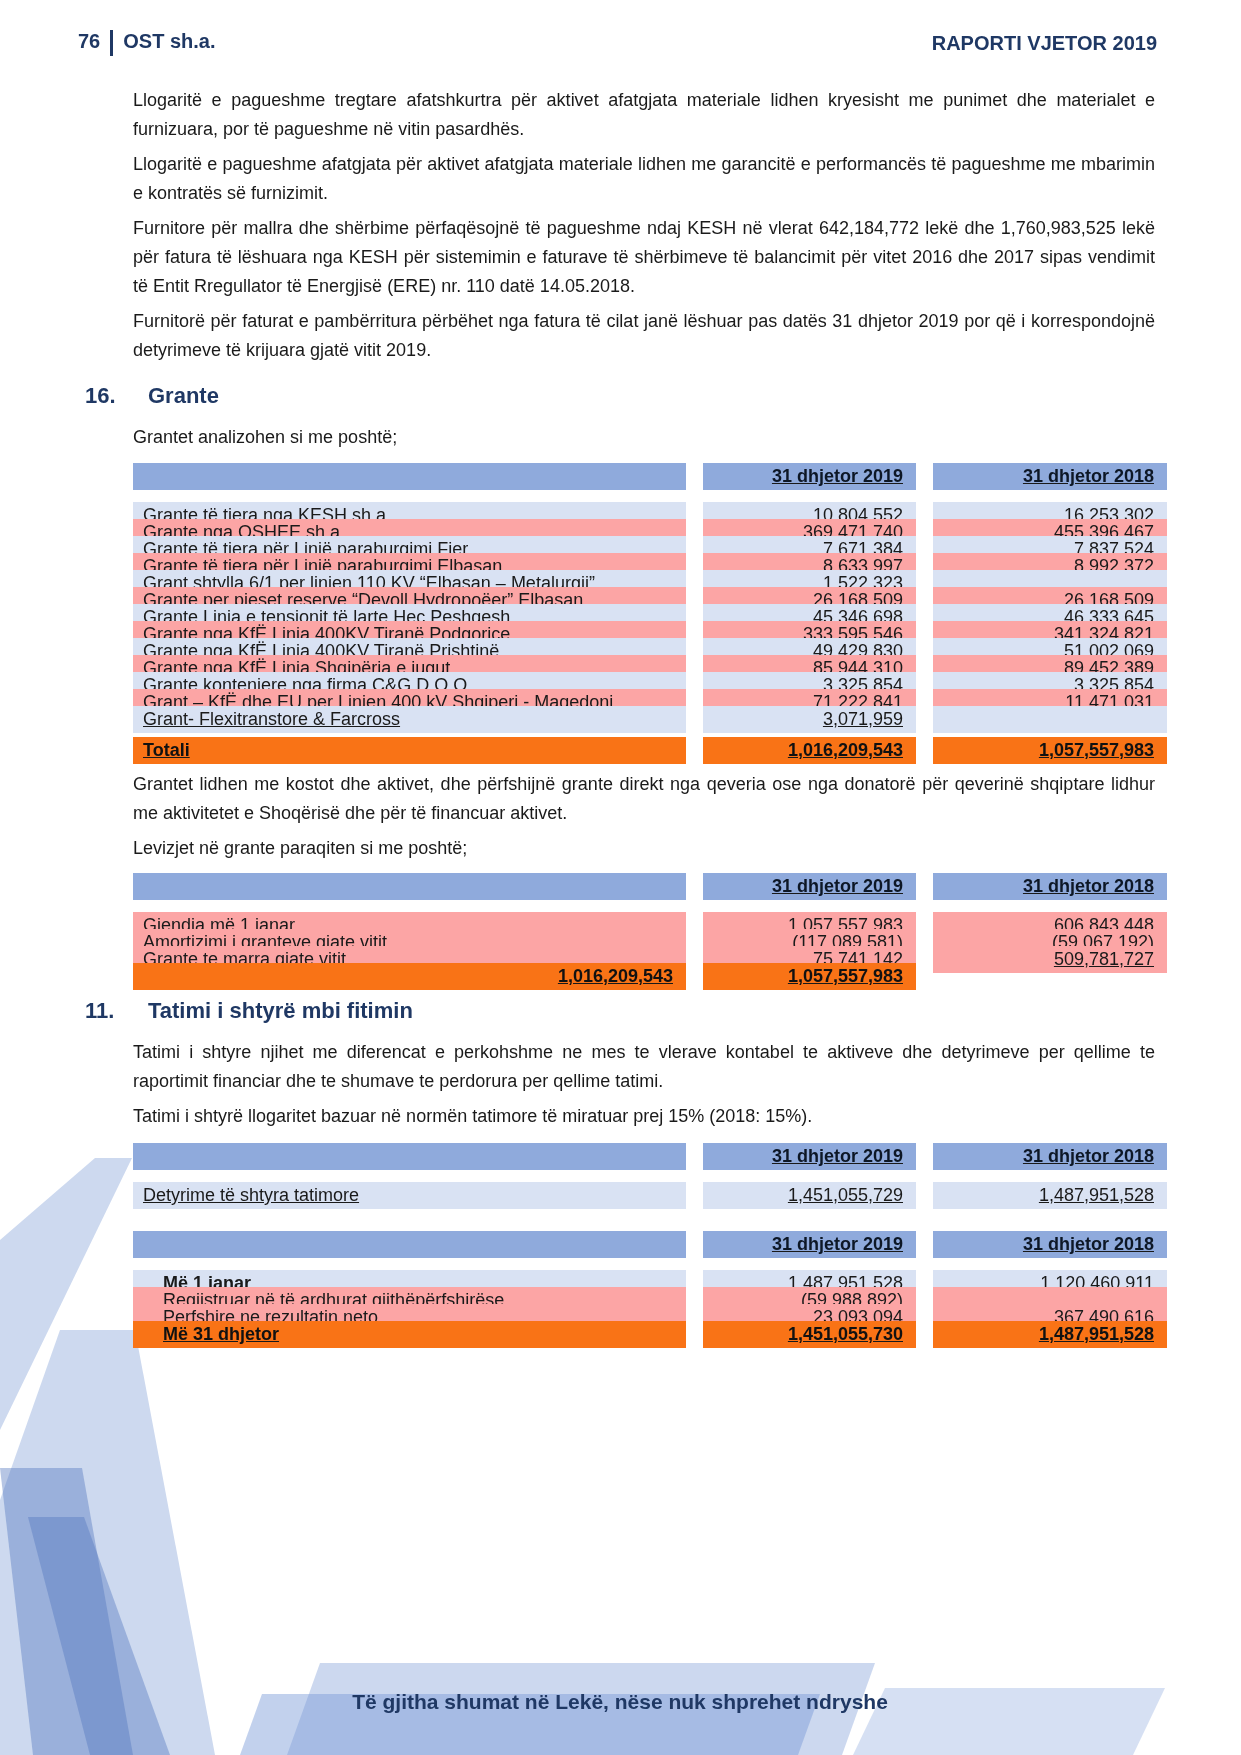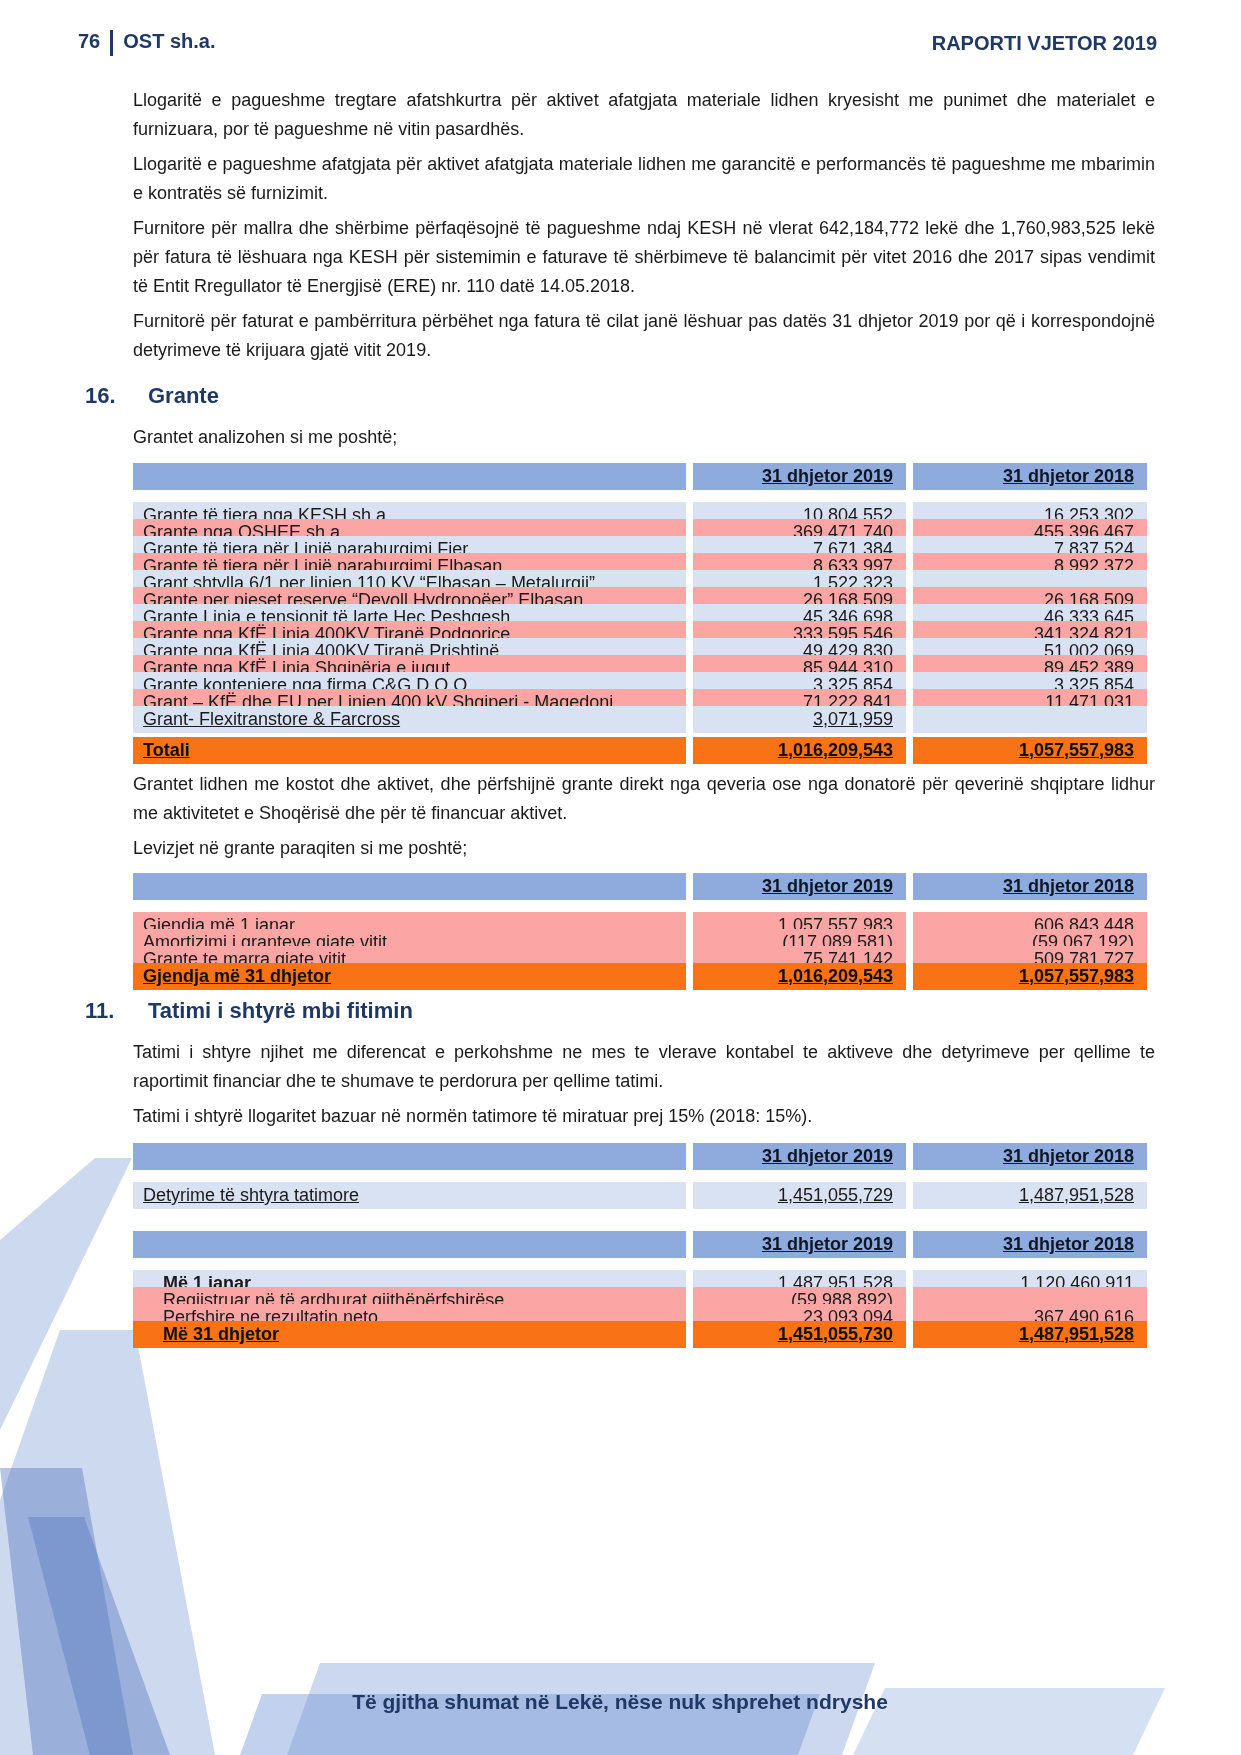--- a/index.html
+++ b/index.html
@@ -42,21 +42,21 @@
 
   .sec{
     display:flex;margin:16px 0 0 -48px;
     color:#1F3864;font-weight:bold;font-size:22px;line-height:30px;
   }
   .sec .num{width:63px;flex:0 0 63px;}
 
   
   .tbl{width:1014px;margin-top:11px;background:#ffffff;}
   .trow{
-    display:grid;grid-template-columns:553px 213px 234px;column-gap:7px;
+    display:grid;grid-template-columns:553px 213px 234px;column-gap:17px;
     height:17px;line-height:27px;font-size:18px;text-decoration:underline;
   }
   .trow .c1{padding-left:10px;overflow:hidden;white-space:nowrap;}
   .trow .c2,.trow .c3{text-align:right;padding-right:13px;white-space:nowrap;}
   .trow.head > div{background:#8FAADC;font-weight:bold;color:#0d1726;}
   .trow.bar  > div{background:#f97316;font-weight:bold;color:#111111;}
   .trow.lt   > div{background:#D9E2F3;}
   .trow.wt   > div{background:#fca5a5;}
   .gap22{height:22px;}
   .gap14{height:14px;}
@@ -203,21 +203,20 @@
         <div class="c1">Amortizimi i granteve gjate vitit</div>
         <div class="c2">(117,089,581)</div>
         <div class="c3">(59,067,192)</div>
       </div>
       <div class="trow wt">
         <div class="c1">Grante te marra gjate vitit</div>
         <div class="c2">75,741,142</div>
         <div class="c3">509,781,727</div>
       </div>
       <div class="trow bar">
-        <div class="c1">Gjendja më 31 dhjetor</div>
         <div class="c2">1,016,209,543</div>
         <div class="c3">1,057,557,983</div>
       </div>
     </div>
 
     <div class="sec">
       <span class="num">11.</span>
       <span>Tatimi i shtyrë mbi fitimin</span>
     </div>
     <p class="para" style="margin-top:12px">Tatimi i shtyre njihet me diferencat e perkohshme ne mes te vlerave kontabel te aktiveve dhe detyrimeve per qellime te raportimit financiar dhe te shumave te perdorura per qellime tatimi.</p>

